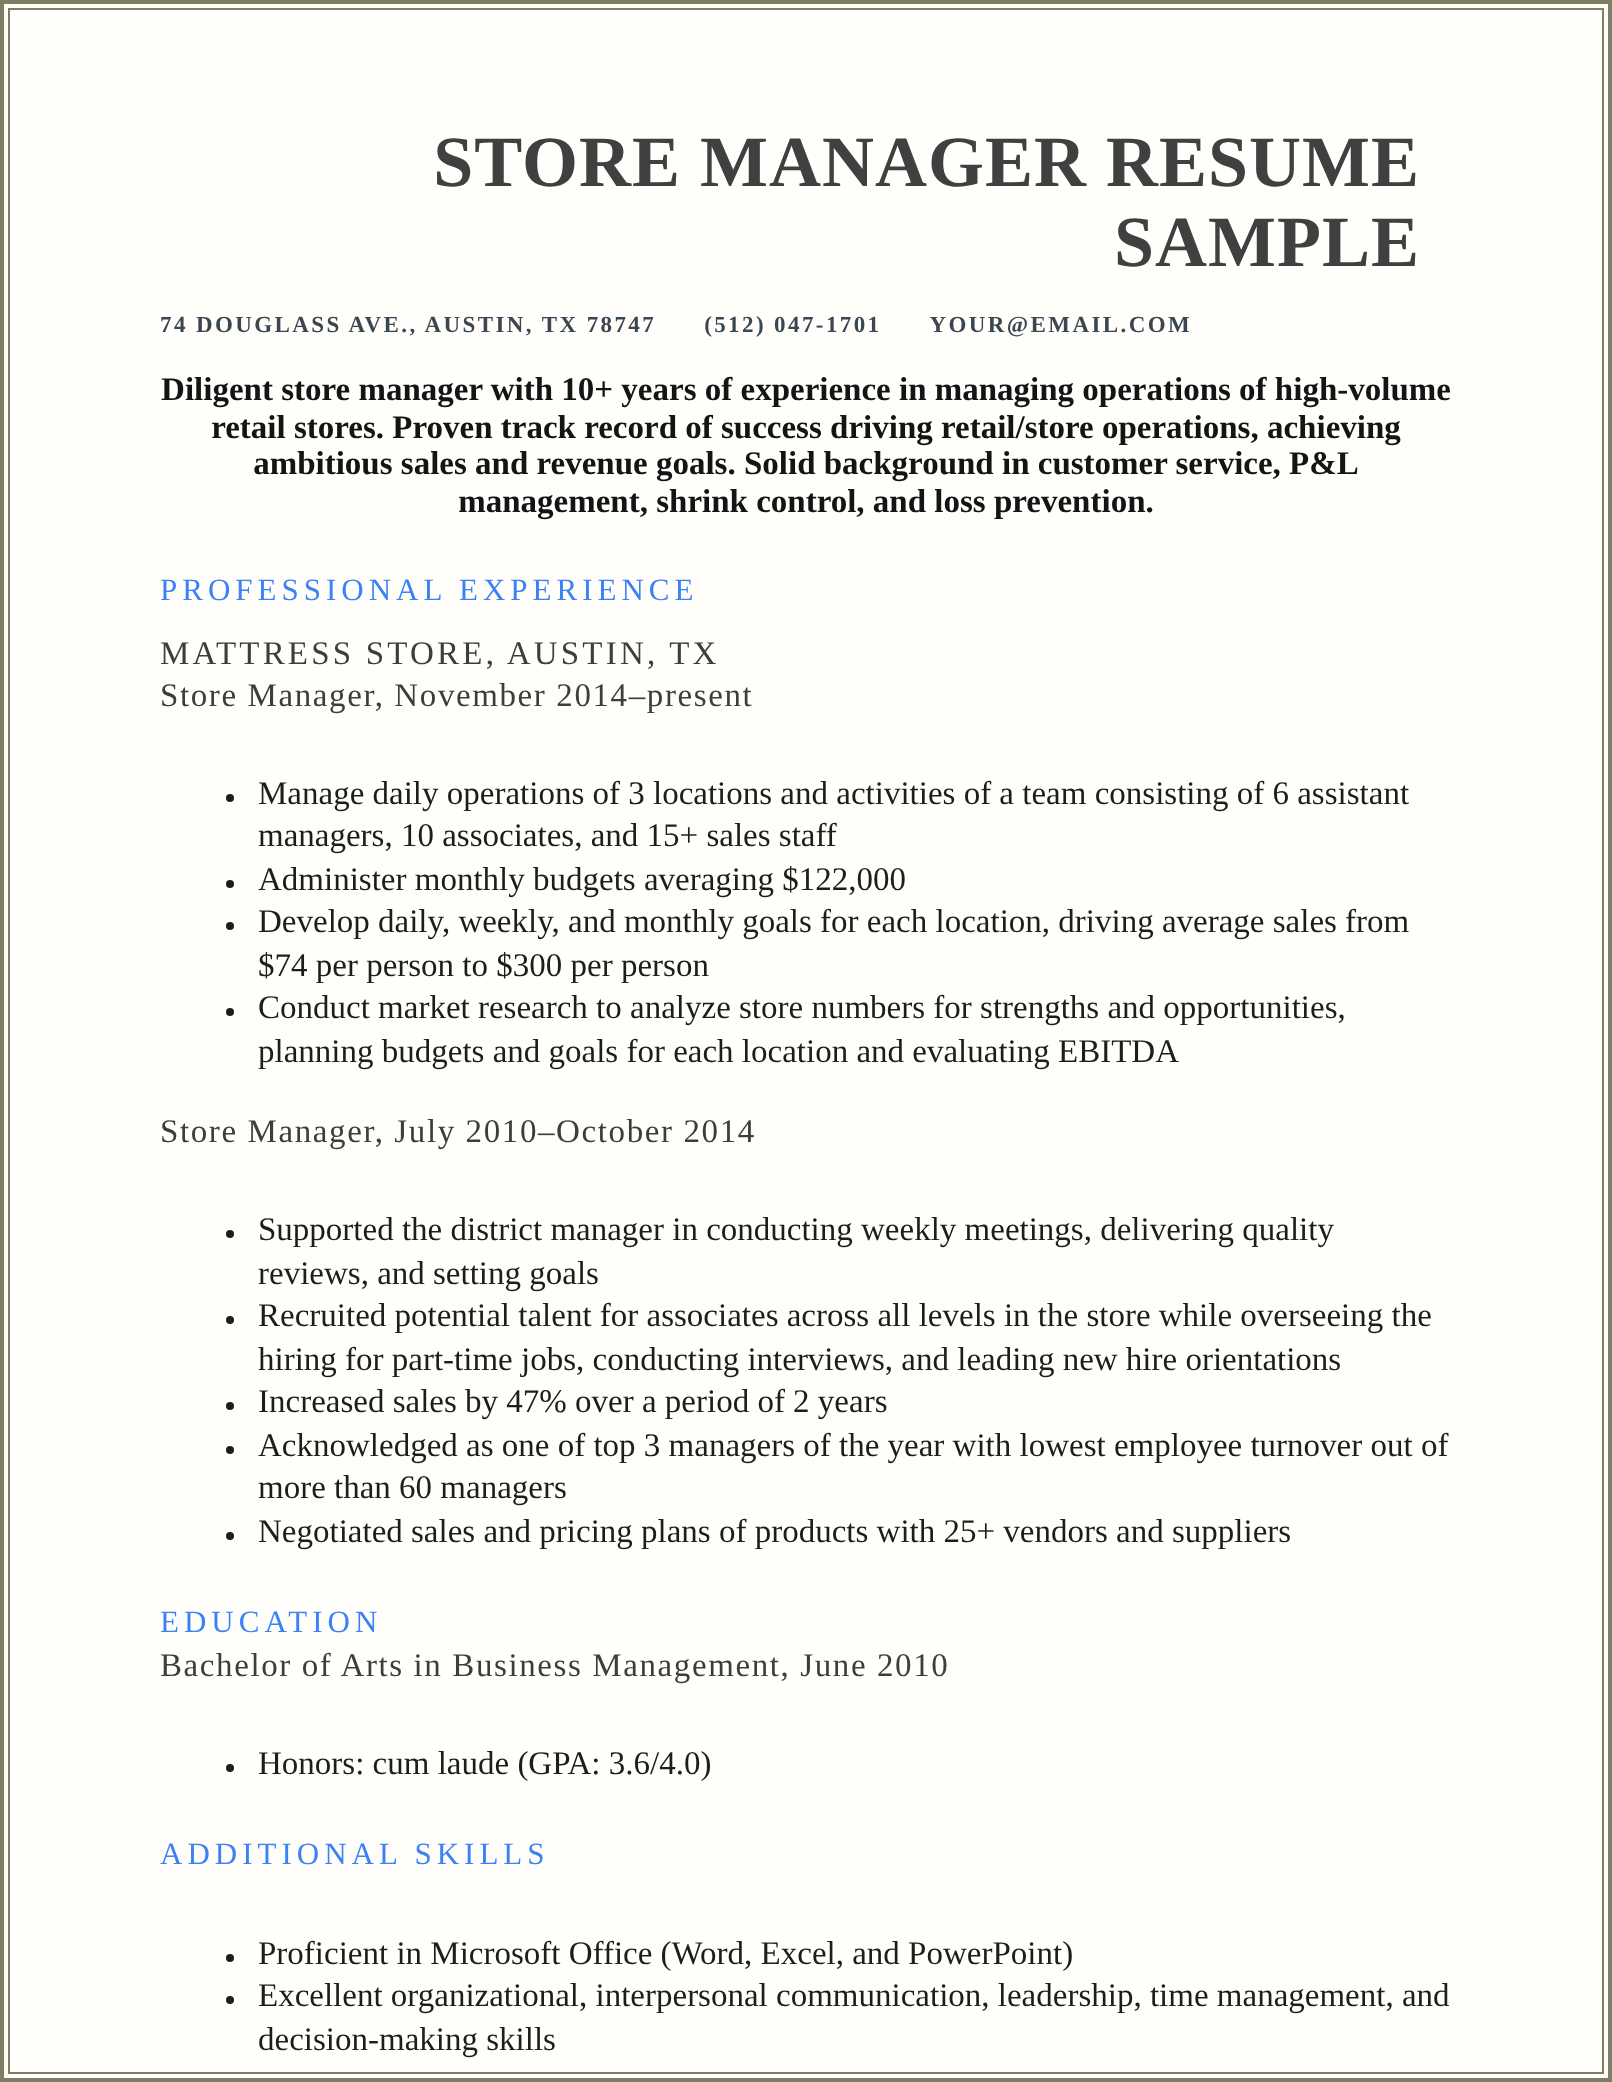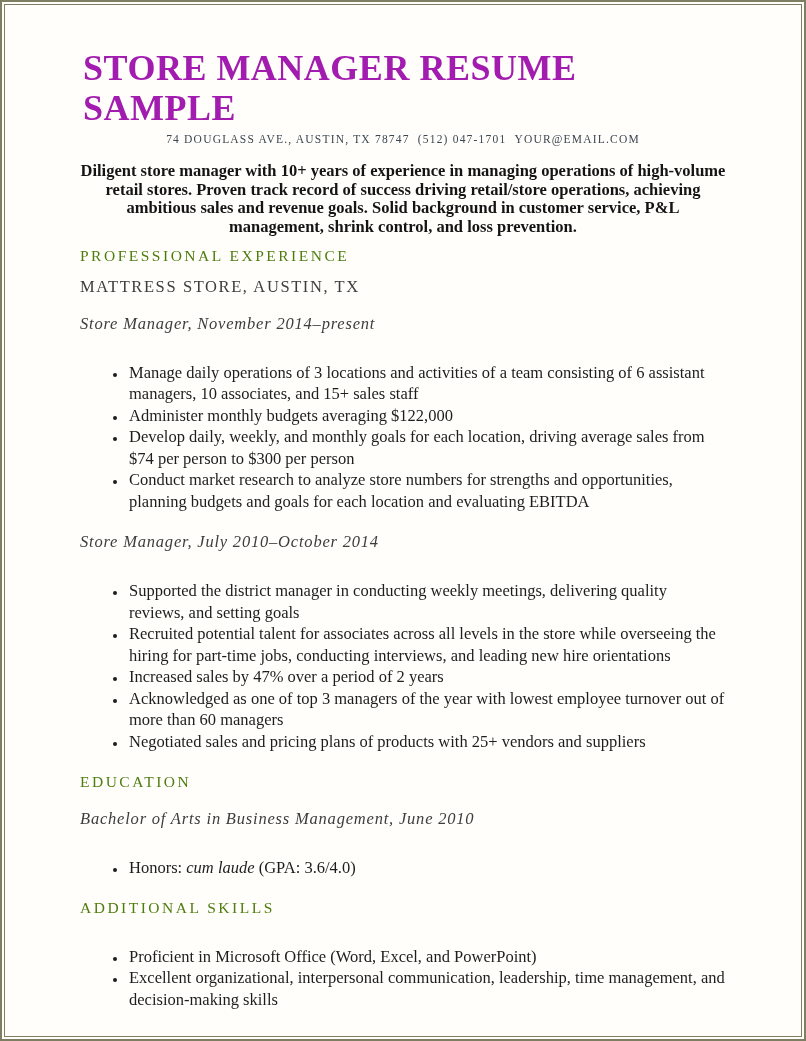--- a/index.html
+++ b/index.html
@@ -20,86 +20,84 @@
     inset: 2px;
     border: 1px solid #7e7e63;
     pointer-events: none;
   }
   .content {
     position: relative;
     padding: 44px 78px 0 78px;
   }
 
   h1.page-title {
-    margin: 3px;
+    margin: 16px;
     font-size: 36px;
     font-weight: bold;
     letter-spacing: 0.5px;
-    text-align: left;
-    color: #a21caf;
+    text-align: right;
+    color: #404040;
     line-height: 1.1;
   }
   .contact {
     display: flex;
-    justify-content: center;
-    gap: 8px;
+    gap: 24px;
     margin-top: 5px;
     font-size: 11.5px;
-    font-weight: normal;
+    font-weight: bold;
     letter-spacing: 1.2px;
     color: #3b4653;
     white-space: nowrap;
   }
 
   p.summary {
     margin: 17px 0 0 0;
     font-size: 16.5px;
     line-height: 1.12;
     text-align: center;
     color: #141414;
     font-weight: bold;
   }
 
   h2.section-heading {
-    margin: 11px 0 0 0;
+    margin: 27px 0 0 0;
     font-size: 15.5px;
     font-weight: 400;
     letter-spacing: 2.5px;
-    color: #4d7c0f;
+    color: #3b82f6;
     line-height: 1.2;
   }
   h3.entry-title {
     margin: 12px 0 0 0;
     font-size: 16.5px;
     font-weight: 400;
     letter-spacing: 1.6px;
     color: #3d3d3d;
     line-height: 1.15;
   }
   .entry-subtitle {
-    font-style: italic;
     font-size: 16.5px;
     letter-spacing: 0.8px;
     color: #3d3d3d;
     line-height: 1.15;
-    margin-top: 18px;
+    margin-top: 2px;
   }
   ul.bullet-list {
     list-style: disc outside;
     margin: 28px 0 21px 0;
     padding-left: 47px;
   }
   ul.bullet-list li {
     font-size: 16.5px;
     line-height: 21.5px;
     color: #1d1d1d;
     padding-left: 2px;
   }
   ul.bullet-list li::marker { font-size: 0.75em; }
-  .italic { font-style: italic; }
+  .italic { }
 </style>
 </head>
 <body>
 
 <div class="page">
   <div class="frame-inner"></div>
   <div class="content">
 
     <header>
       <h1 class="page-title">STORE MANAGER RESUME SAMPLE</h1>

